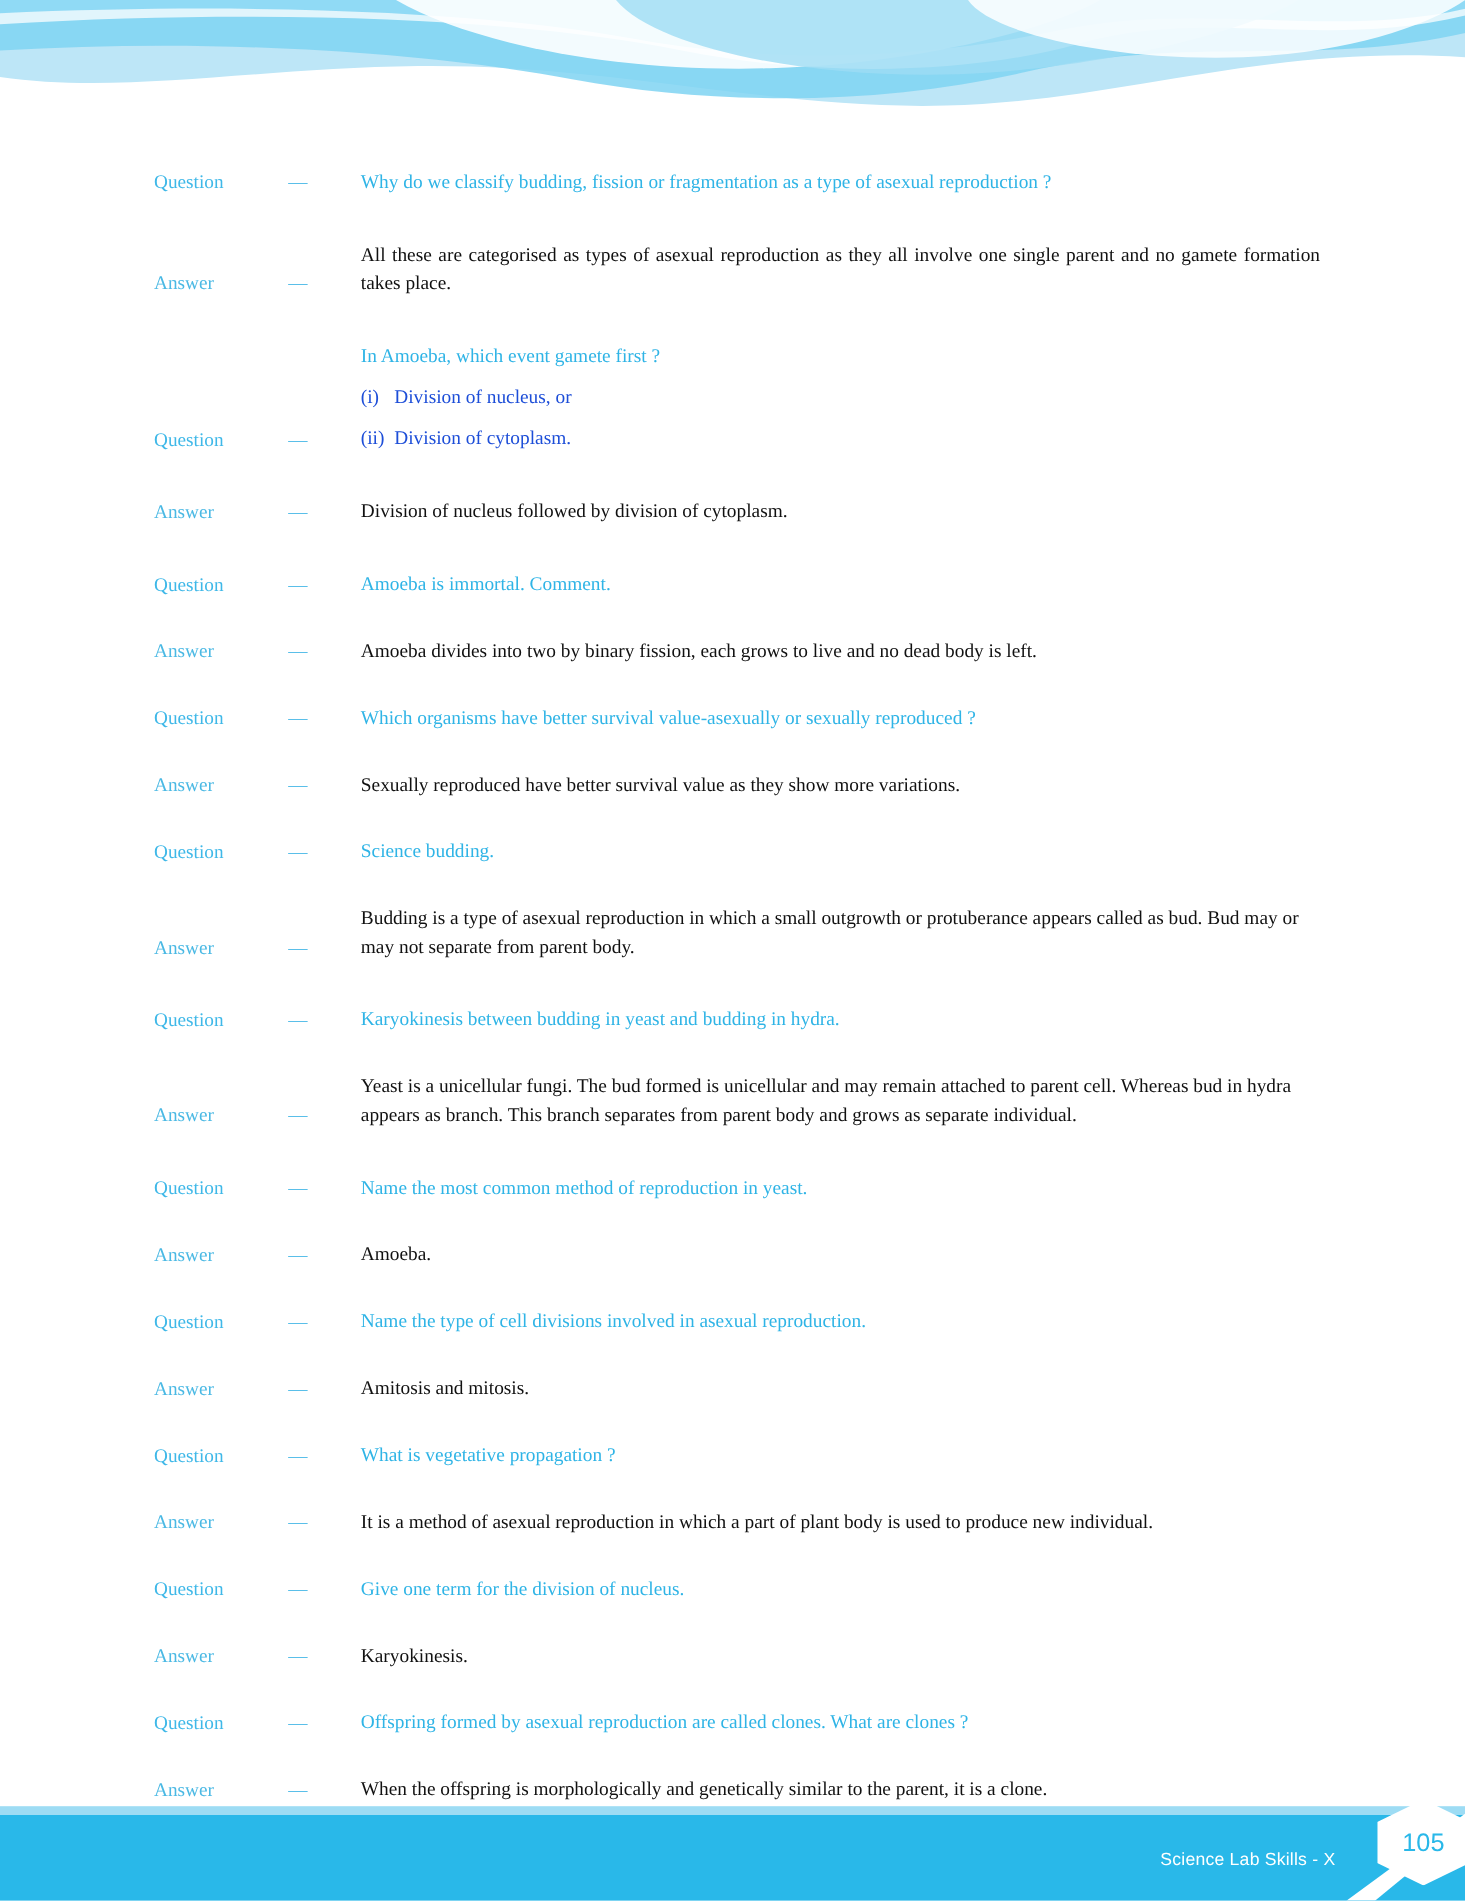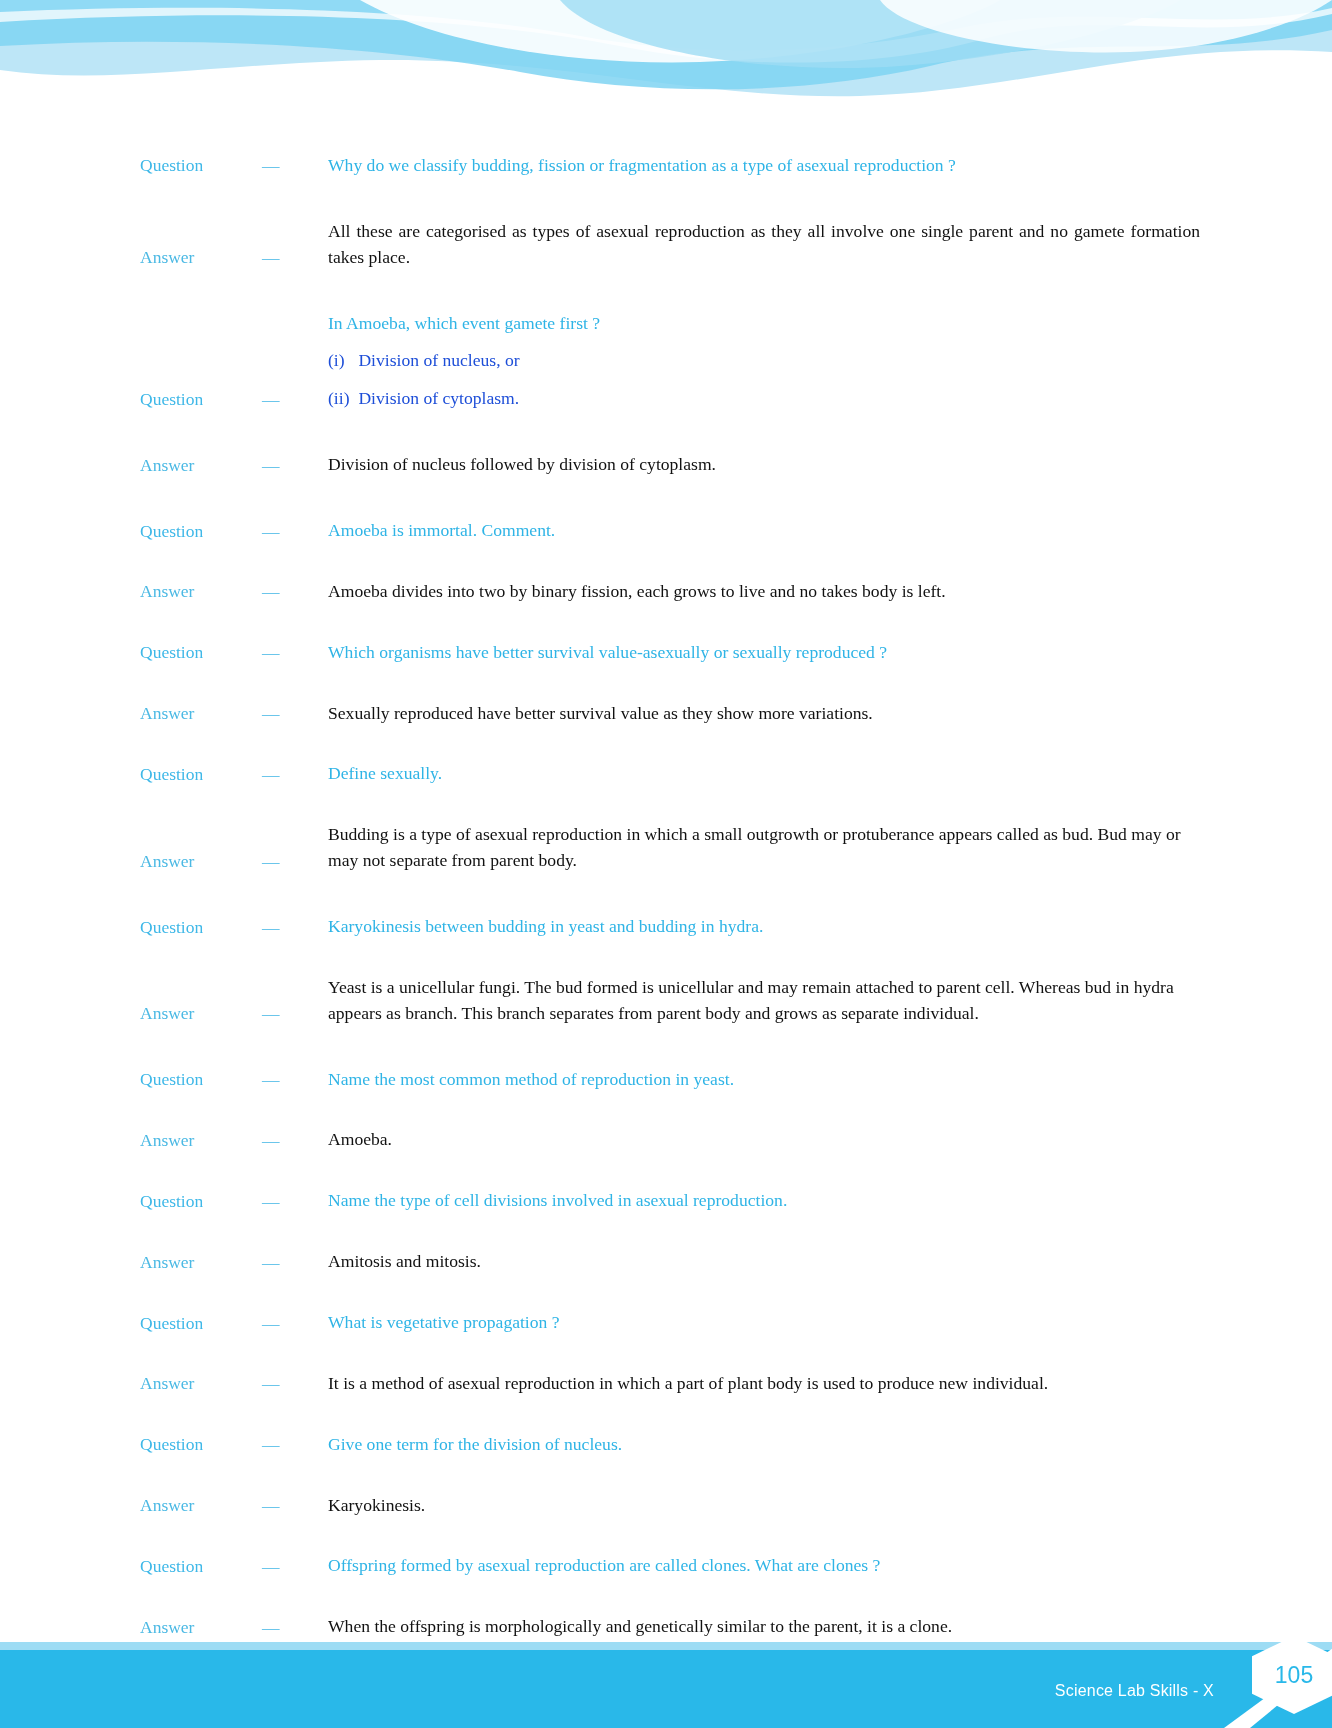--- a/index.html
+++ b/index.html
@@ -201,38 +201,38 @@
   </div>
 
   <div class="qa-row tight">
     <div class="qa-label">Question</div>
     <div class="qa-dash">—</div>
     <div class="qa-text q">Amoeba is immortal. Comment.</div>
   </div>
   <div class="qa-row tight">
     <div class="qa-label answer">Answer</div>
     <div class="qa-dash">—</div>
-    <div class="qa-text">Amoeba divides into two by binary fission, each grows to live and no takes body is left.</div>
+    <div class="qa-text">Amoeba divides into two by binary fission, each grows to live and no dead body is left.</div>
   </div>
 
   <div class="qa-row tight">
     <div class="qa-label">Question</div>
     <div class="qa-dash">—</div>
     <div class="qa-text q">Which organisms have better survival value-asexually or sexually reproduced ?</div>
   </div>
   <div class="qa-row tight">
     <div class="qa-label answer">Answer</div>
     <div class="qa-dash">—</div>
     <div class="qa-text">Sexually reproduced have better survival value as they show more variations.</div>
   </div>
 
   <div class="qa-row tight">
     <div class="qa-label">Question</div>
     <div class="qa-dash">—</div>
-    <div class="qa-text q">Define sexually.</div>
+    <div class="qa-text q">Science budding.</div>
   </div>
   <div class="qa-row">
     <div class="qa-label answer">Answer</div>
     <div class="qa-dash">—</div>
     <div class="qa-text">Budding is a type of asexual reproduction in which a small outgrowth or protuberance appears called as bud. Bud may or may not separate from parent body.</div>
   </div>
 
   <div class="qa-row tight">
     <div class="qa-label">Question</div>
     <div class="qa-dash">—</div>

